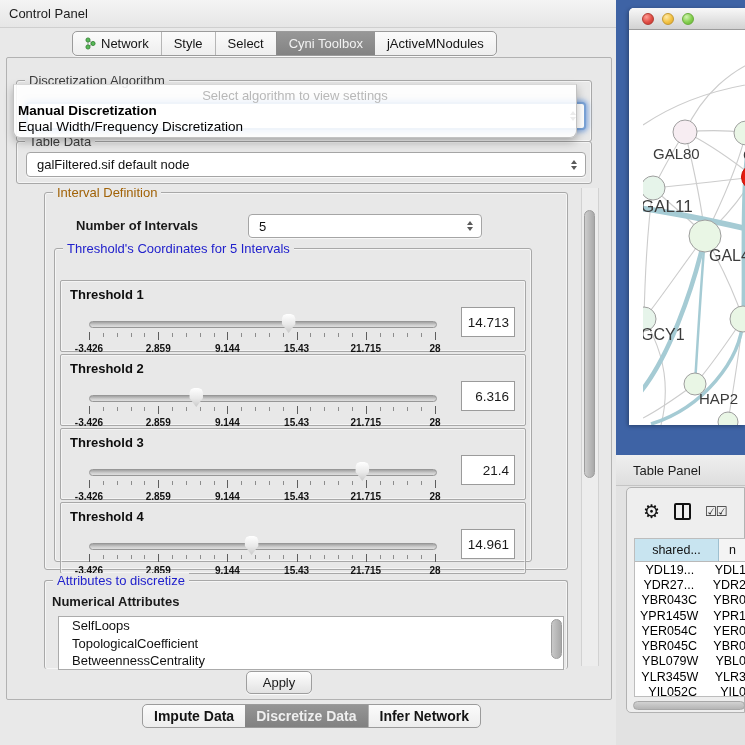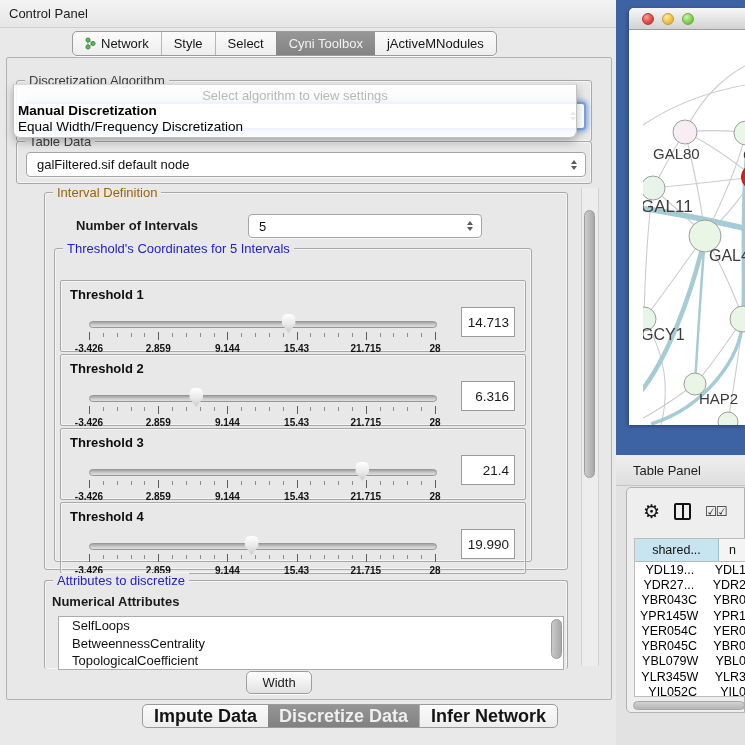--- a/index.html
+++ b/index.html
@@ -85,21 +85,21 @@
   .attr-item{padding-left:13px;font-size:13px;line-height:17.5px;color:#111;white-space:nowrap;}
   #attr-sb{position:absolute;right:1px;top:2px;width:11px;height:40px;border-radius:6px;
            background:linear-gradient(90deg,#c9c9c9,#a8a8a8);border:1px solid #9d9d9d;box-sizing:border-box;}
 
   
   #apply-btn{left:246px;top:671px;width:64px;height:21px;border:1px solid #9e9e9e;border-radius:5px;
              background:linear-gradient(#fefefe,#e2e2e2);display:flex;align-items:center;justify-content:center;
              font-size:13px;box-shadow:0 1px 1px rgba(255,255,255,.8);}
   #bottom-tabs{left:142px;top:704px;height:22px;display:flex;border:1px solid #9b9b9b;border-radius:5px;
                overflow:hidden;background:linear-gradient(#fbfbfb,#ededed);}
-  .btab{display:flex;align-items:center;padding:0 11px;font-size:18px;font-weight:bold;color:#141414;}
+  .btab{display:flex;align-items:center;padding:0 11px;font-size:14px;font-weight:bold;color:#141414;}
   .btab.sep{border-left:1px solid #b4b4b4;}
   .btab.selected{background:linear-gradient(#959595,#818181);color:#efefef;font-weight:bold;}
 
   
   #desktop-blue{left:616px;top:0;width:129px;height:455px;background:#3e63a5;}
   #net-window{position:absolute;left:629px;top:8px;width:116px;height:417px;border-radius:5px 5px 0 0;
               background:#fff;box-shadow:-1px 1px 4px rgba(0,0,0,.35);}
   #net-titlebar{position:absolute;left:0;top:0;width:100%;height:22px;border-radius:5px 0 0 0;
                 background:linear-gradient(#f8f8f8,#d2d2d2);border-bottom:1px solid #9c9c9c;box-sizing:border-box;}
   .light{position:absolute;top:5px;width:12px;height:12px;border-radius:50%;box-sizing:border-box;}
@@ -385,40 +385,40 @@
       </div>
     <div class="ticklabs">
         <span class="ticklab" style="left: 0%;">-3.426</span>
         <span class="ticklab" style="left: 20%;">2.859</span>
         <span class="ticklab" style="left: 40%;">9.144</span>
         <span class="ticklab" style="left: 60%;">15.43</span>
         <span class="ticklab" style="left: 80%;">21.715</span>
         <span class="ticklab" style="left: 100%;">28</span>
       </div>
   </div>
-  <div class="valbox">19.990</div>
+  <div class="valbox">14.961</div>
 </div>
 
 <div class="group" style="left:44px;top:580px;width:522px;height:88px;border-bottom:none;">
   <span class="group-label gl-blue">Attributes to discretize</span>
 </div>
 <div class="abs" style="left:52px;top:594px;font-weight:bold;font-size:13px;">Numerical Attributes</div>
 <div class="abs" id="attr-list">
   <div class="attr-item">SelfLoops</div>
+    <div class="attr-item">TopologicalCoefficient</div>
     <div class="attr-item">BetweennessCentrality</div>
-    <div class="attr-item">TopologicalCoefficient</div>
     <div id="attr-sb"></div>
 </div>
 
 <div class="abs" id="vscroll">
   <div class="thumb-v"></div>
 </div>
 
 <div class="abs" id="apply-btn">
-  <span>Width</span>
+  <span>Apply</span>
 </div>
 <div class="abs" id="bottom-tabs">
   <div class="btab">
     <span>Impute Data</span>
   </div>
   <div class="btab selected">
     <span>Discretize Data</span>
   </div>
   <div class="btab sep">
     <span>Infer Network</span>

